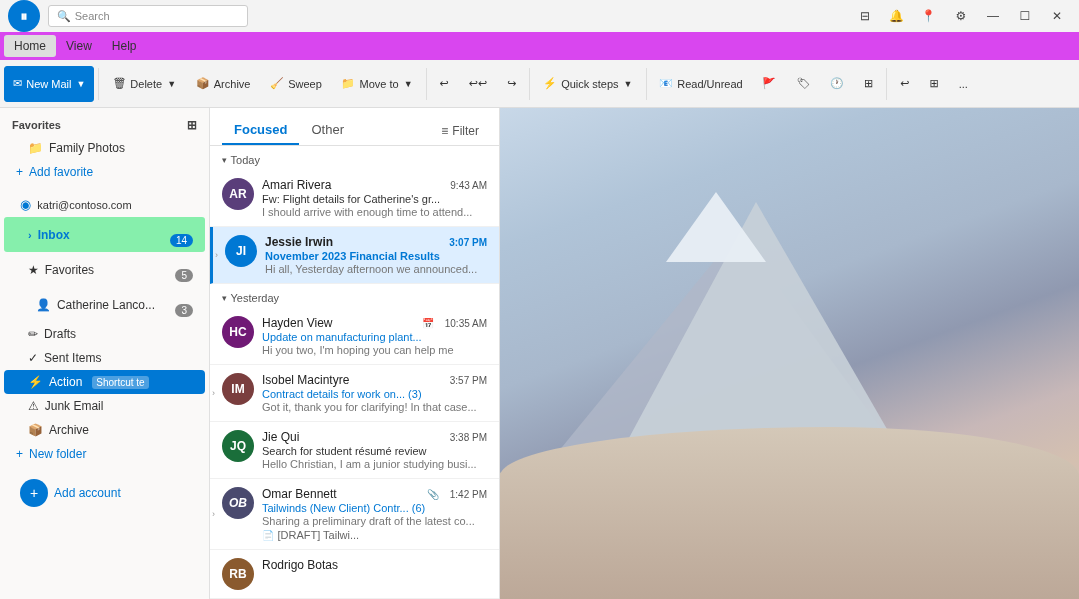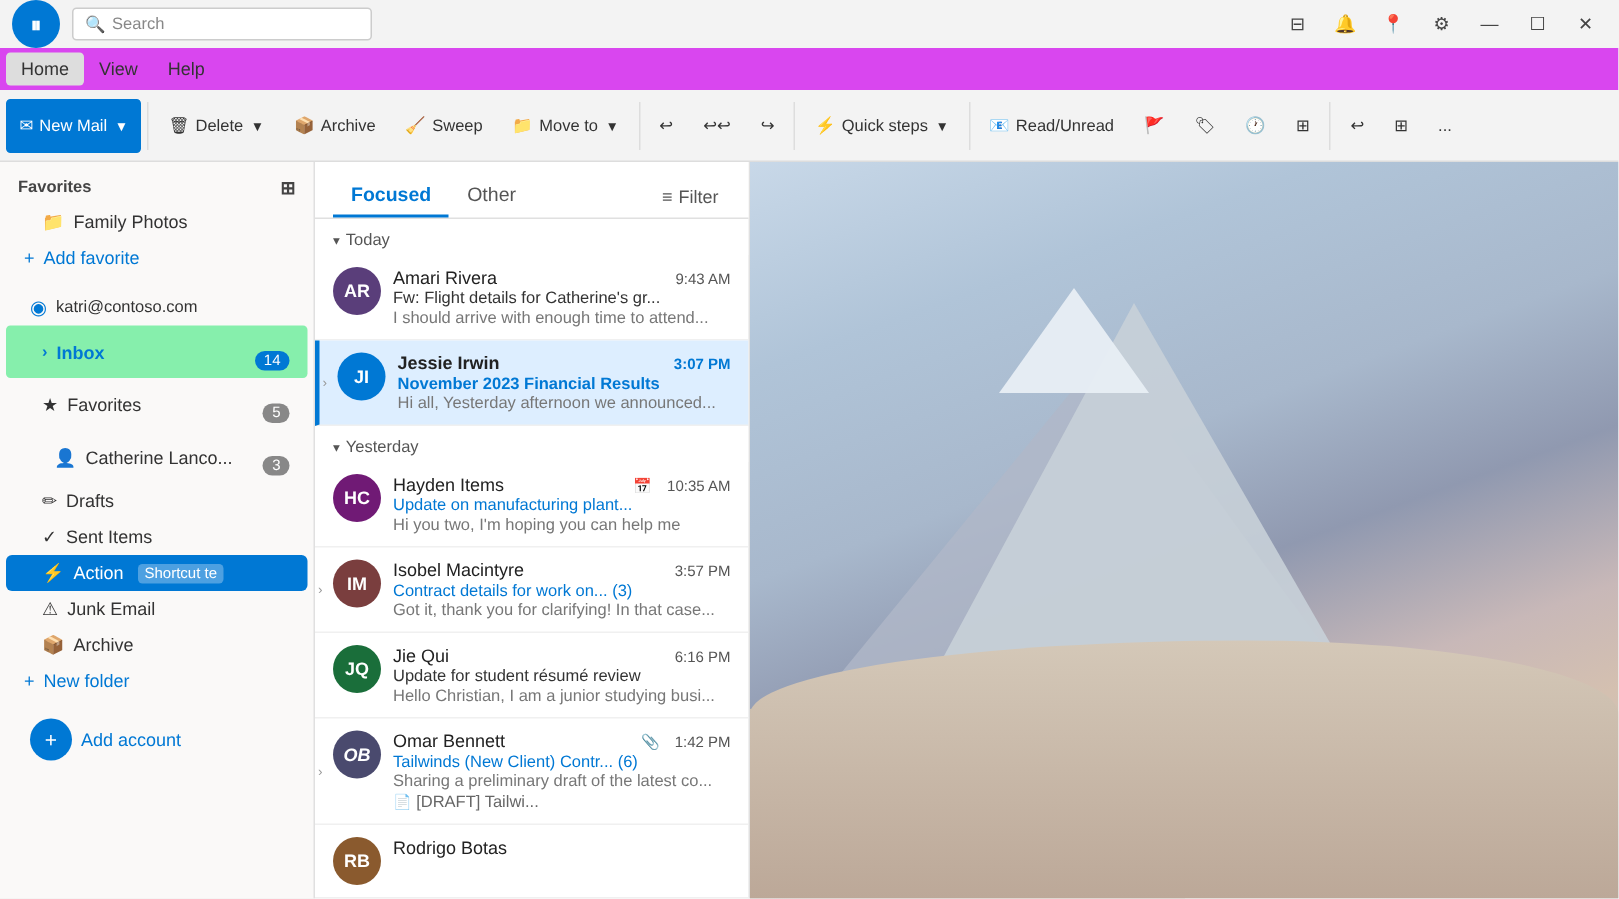--- a/index.html
+++ b/index.html
@@ -476,21 +476,21 @@
 
       <div class="email-group-header">
         <span style="font-size:9px;">▾</span>
         <span>Yesterday</span>
       </div>
 
       <div class="email-item">
         <div class="email-avatar" style="background:#701a75;">HC</div>
         <div class="email-content">
           <div class="email-header">
-            <span class="email-sender">Hayden Items</span>
+            <span class="email-sender">Hayden View</span>
             <div style="display:flex;align-items:center;gap:4px;">
               <span style="font-size:10px;">📅</span>
               <span class="email-time">10:35 AM</span>
             </div>
           </div>
           <div class="email-subject">Update on manufacturing plant...</div>
           <div class="email-preview">Hi you two, I'm hoping you can help me</div>
         </div>
       </div>
 
@@ -505,23 +505,23 @@
           <div class="email-subject">Contract details for work on... (3)</div>
           <div class="email-preview">Got it, thank you for clarifying! In that case...</div>
         </div>
       </div>
 
       <div class="email-item">
         <div class="email-avatar" style="background:#1a6e3a;">JQ</div>
         <div class="email-content">
           <div class="email-header">
             <span class="email-sender">Jie Qui</span>
-            <span class="email-time">6:16 PM</span>
-          </div>
-          <div class="email-subject black">Update for student résumé review</div>
+            <span class="email-time">3:38 PM</span>
+          </div>
+          <div class="email-subject black">Search for student résumé review</div>
           <div class="email-preview">Hello Christian, I am a junior studying busi...</div>
         </div>
       </div>
 
       <div class="email-item">
         <span class="email-expand">›</span>
         <div class="email-avatar" style="background:#4a4a6e;font-style:italic;">OB</div>
         <div class="email-content">
           <div class="email-header">
             <span class="email-sender">Omar Bennett</span>

